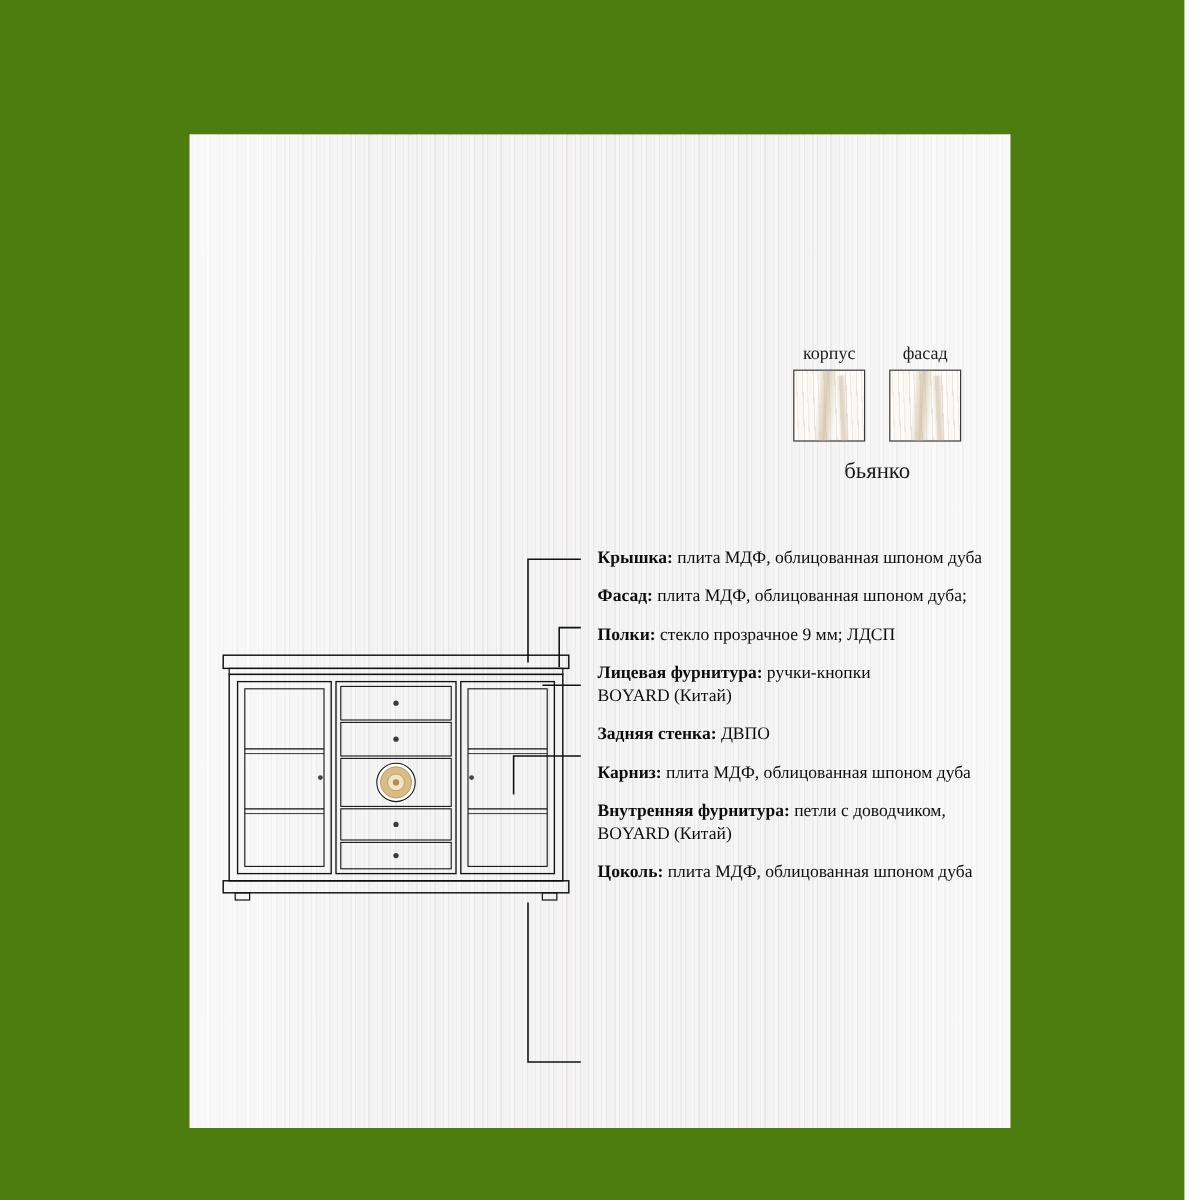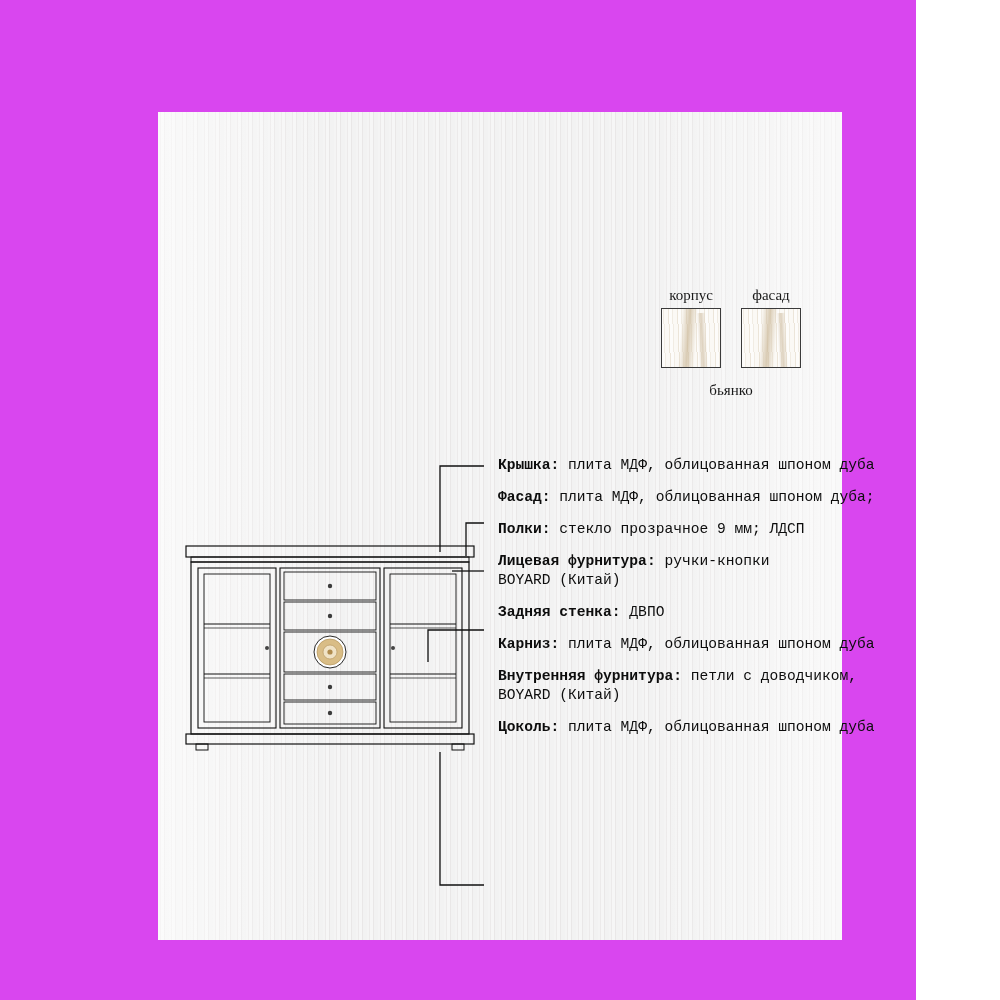--- a/index.html
+++ b/index.html
@@ -9,23 +9,23 @@
   body {
     width: 1000px;
     height: 1000px;
     background: #ffffff;
     font-family: "Liberation Serif", serif;
     overflow: hidden;
   }
 
   #page {
     position: relative;
-    width: 916px;
+    width: 987px;
     height: 1000px;
-    background: #d946ef;
+    background: #4d7c0f;
   }
 
   
   #panel {
     position: absolute;
     left: 158px;
     top: 112px;
     width: 684px;
     height: 828px;
     background:
@@ -103,42 +103,42 @@
     transform: rotate(-3deg);
   }
   #swatch-korpus { left: 660px; top: 286px; width: 62px; }
   #swatch-fasad  { left: 740px; top: 286px; width: 62px; }
   #swatch-caption {
     position: absolute;
     left: 660px;
     top: 382px;
     width: 142px;
     text-align: center;
-    font-size: 15px;
+    font-size: 19px;
     color: #1a1a1a;
   }
 
   
   #spec-list {
     position: absolute;
     left: 498px;
     top: 456px;
     width: 350px;
   }
   .spec-item {
     font-size: 14.6px;
     line-height: 19px;
     color: #0d0d0d;
     margin-bottom: 13px;
     font-family: "Liberation Serif", serif;
   }
   .spec-item b {
     font-weight: bold;
   }
-  .spec-line { display: block; white-space: nowrap; font-family: Liberation Mono, monospace; }
+  .spec-line { display: block; white-space: nowrap; }
 
   
   #leaders {
     position: absolute;
     left: 0;
     top: 0;
     width: 1000px;
     height: 1000px;
     pointer-events: none;
   }

